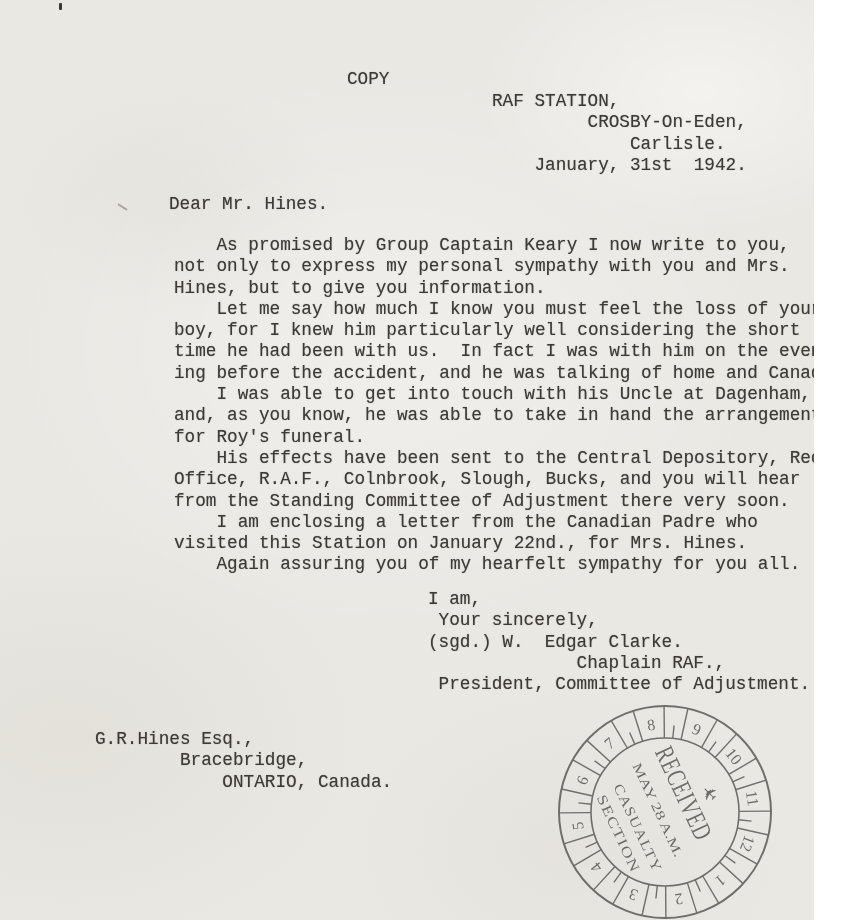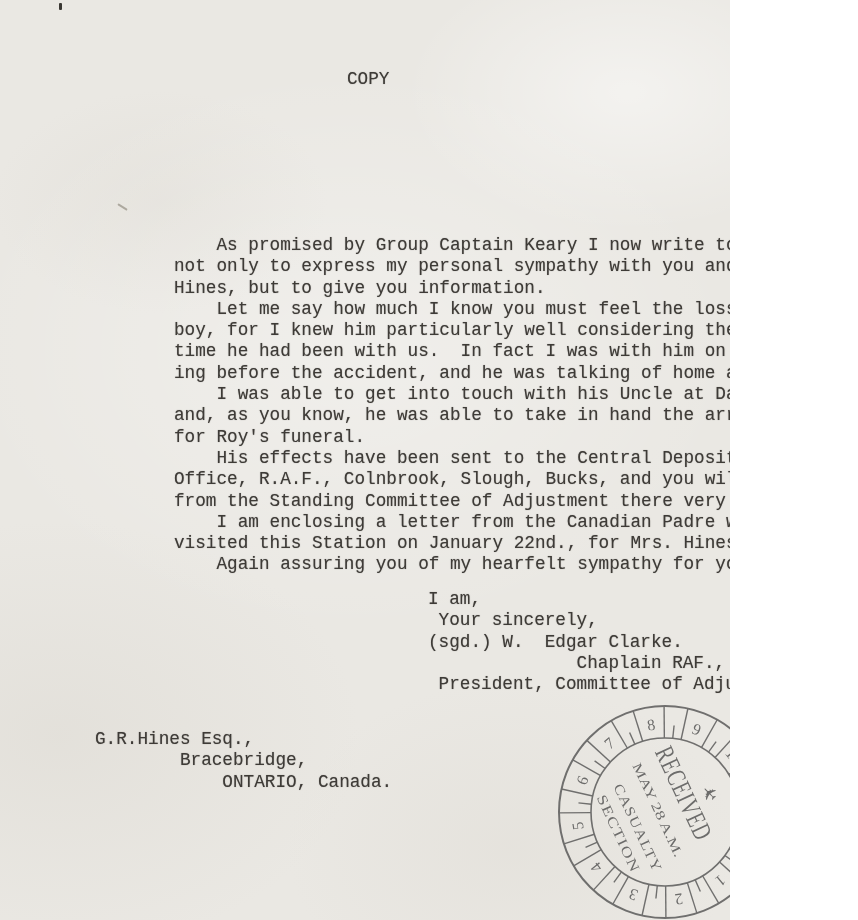--- a/index.html
+++ b/index.html
@@ -1,18 +1,18 @@
 <!DOCTYPE html>
 <html><head>
 <meta charset="utf-8">
 <style>
   html,body{margin:0;padding:0;}
   .page{
     position:relative;
-    width:730px;height:920px;
+    width:814px;height:920px;
     overflow:hidden;
     background:
       radial-gradient(ellipse 320px 200px at 86% 10%, rgba(255,255,255,0.45), transparent 70%),
       radial-gradient(ellipse 420px 300px at 8% 80%, rgba(203,198,188,0.22), transparent 72%),
       radial-gradient(ellipse 520px 380px at 48% 38%, rgba(255,255,255,0.30), transparent 75%),
       radial-gradient(ellipse 240px 160px at 22% 22%, rgba(205,200,190,0.18), transparent 70%),
       radial-gradient(ellipse 300px 220px at 70% 92%, rgba(210,205,196,0.20), transparent 75%),
       #eae8e3;
     font-family:"Liberation Mono", monospace;
     text-decoration:underline;
@@ -55,21 +55,26 @@
   .stamp .dept-text{font-size:14px;letter-spacing:1px;}
   .stamp .plane{font-family:"DejaVu Sans", sans-serif;font-size:19px;}
 </style>
 </head>
 <body>
 
 <div class="page">
 
   <div class="typed copy-label">COPY</div>
 
+  <div class="typed sender">RAF STATION,
+         CROSBY-On-Eden,
+             Carlisle.
+    January, 31st  1942.</div>
 
+  <div class="typed salutation">Dear Mr. Hines.</div>
 
   <div class="typed body-text">    As promised by Group Captain Keary I now write to you,
 not only to express my personal sympathy with you and Mrs.
 Hines, but to give you information.
     Let me say how much I know you must feel the loss of your
 boy, for I knew him particularly well considering the short
 time he had been with us.  In fact I was with him on the even-
 ing before the accident, and he was talking of home and Canada.
     I was able to get into touch with his Uncle at Dagenham,
 and, as you know, he was able to take in hand the arrangements

